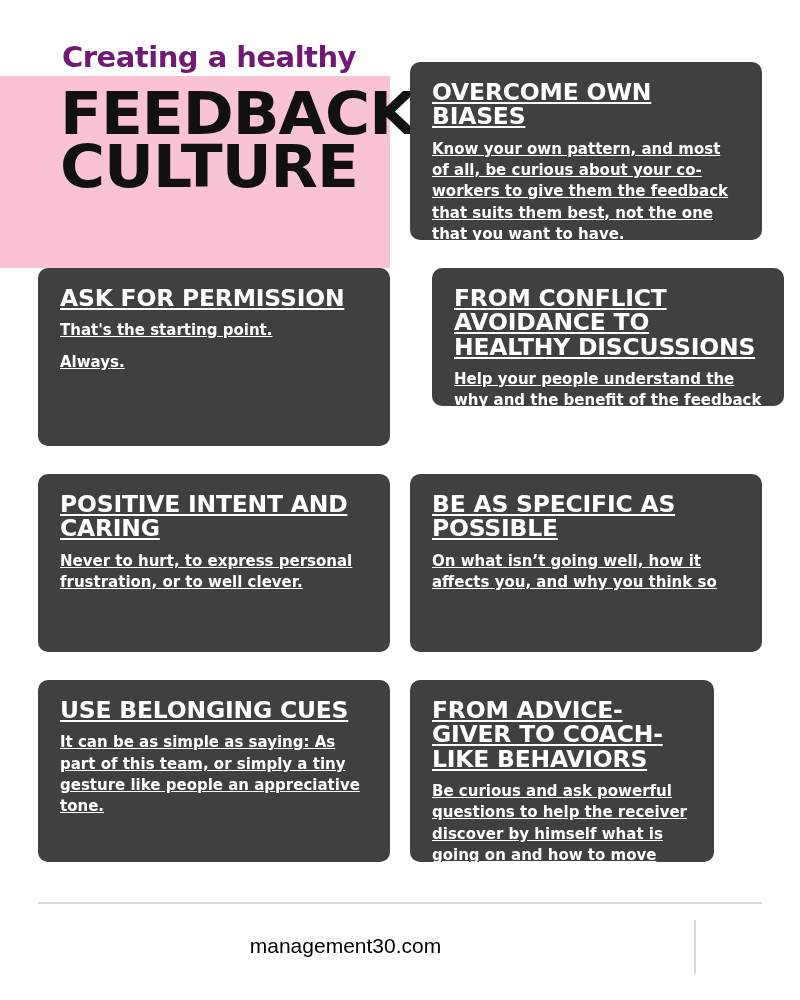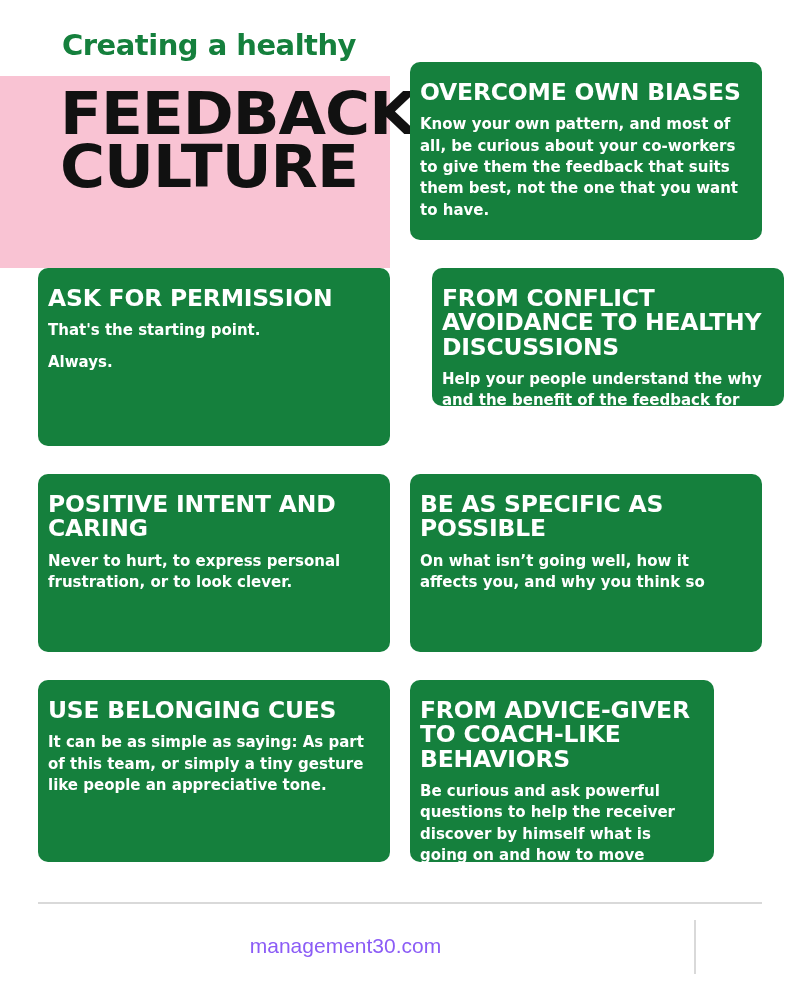--- a/index.html
+++ b/index.html
@@ -32,24 +32,24 @@
     position: absolute;
     left: 0;
     top: 48px;
     width: 390px;
     height: 192px;
     background: #f9c3d3;
   }
   .header-kicker {
     position: absolute;
     left: 62px;
-    top: 0;
+    top: 12px;
     font-size: 29px;
     font-weight: bold;
-    color: #15803d;
+    color: #701a75;
     letter-spacing: -0.5px;
     font-family: "DejaVu Sans", sans-serif;
   }
   .header-title {
     position: absolute;
     left: 60px;
     top: 60px;
     width: 330px;
     color: #111111;
     font-family: "DejaVu Sans", sans-serif;
@@ -61,26 +61,27 @@
     transform-origin: left top;
   }
   .header-title .line {
     display: block;
     white-space: nowrap;
   }
 
   
   .card {
     position: absolute;
-    background: #15803d;
+    background: #404040;
     border-radius: 10px;
     box-sizing: border-box;
-    padding: 18px 22px 16px 10px;
+    padding: 18px 22px 16px 22px;
     color: #ffffff;
     overflow: hidden;
+    text-decoration: underline;
   }
   .card-title {
     font-family: "DejaVu Sans", sans-serif;
     font-weight: bold;
     font-size: 23px;
     line-height: 1.06;
     letter-spacing: -0.2px;
     margin: 0 0 10px 0;
     transform: scaleX(1.02);
     transform-origin: left top;
@@ -125,21 +126,21 @@
     height: 70px;
   }
   .footer-url {
     position: absolute;
     left: 0;
     top: 22px;
     width: 615px;
     text-align: center;
     font-family: "Liberation Sans", sans-serif;
     font-size: 21px;
-    color: #8b5cf6;
+    color: #000000;
   }
   .footer-divider {
     position: absolute;
     left: 656px;
     top: 8px;
     width: 2px;
     height: 54px;
     background: #d9d9d9;
   }
   .logo-wrap {
@@ -199,21 +200,21 @@
   <div class="card" id="card-conflict">
     <h2 class="card-title">FROM CONFLICT AVOIDANCE TO HEALTHY DISCUSSIONS</h2>
     <div class="card-body">
       <p>Help your people understand the why and the benefit of the feedback for the receiver in the long-term instead of focusing on the short team discomfort.</p>
     </div>
   </div>
 
   <div class="card" id="card-positive">
     <h2 class="card-title">POSITIVE INTENT AND CARING</h2>
     <div class="card-body">
-      <p>Never to hurt, to express personal frustration, or to look clever.</p>
+      <p>Never to hurt, to express personal frustration, or to well clever.</p>
     </div>
   </div>
 
   <div class="card" id="card-specific">
     <h2 class="card-title">BE AS SPECIFIC AS POSSIBLE</h2>
     <div class="card-body">
       <p>On what isn’t going well, how it affects you, and why you think so</p>
     </div>
   </div>
 

